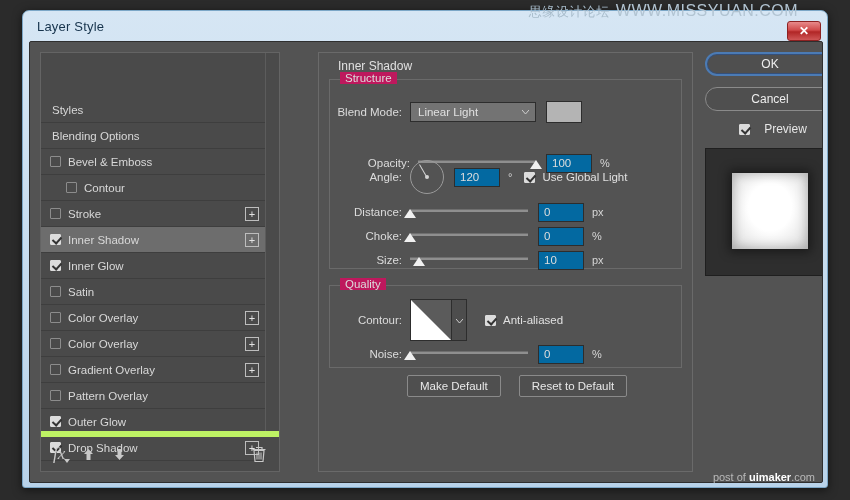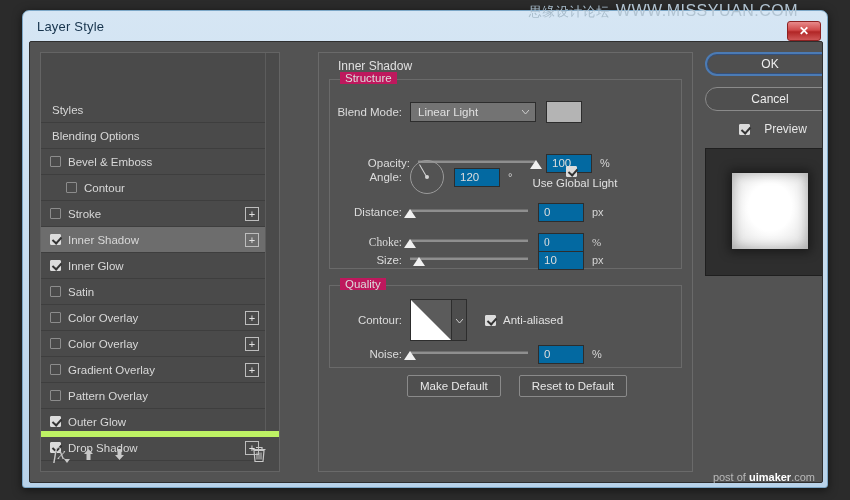--- a/index.html
+++ b/index.html
@@ -514,37 +514,37 @@
         </div>
 
         <div class="row" style="left:6px; top:78px; height:38px;">
           <span class="rlabel">Angle:</span>
           <div class="dial">
             <div class="hand"></div>
             <div class="hub"></div>
           </div>
           <div class="numbox">120</div>
           <span class="unit">°</span>
-          <label class="inline-check" style="margin-left:20px;flex-direction:column;">
+          <label class="inline-check" style="margin-left:12px;">
             <span class="cbox on"></span>
             <span>Use Global Light</span>
           </label>
         </div>
 
         <div class="row" style="left:6px; top:122px;">
           <span class="rlabel">Distance:</span>
           <div class="slider">
             <div class="track"></div>
             <div class="knob" id="knob-distance" style="left: 0%;"></div>
           </div>
           <div class="numbox">0</div>
           <span class="unit">px</span>
         </div>
 
-        <div class="row" style="left:6px; top:152px;font-family:Liberation Serif, serif;">
+        <div class="row" style="left:6px; top:146px;">
           <span class="rlabel">Choke:</span>
           <div class="slider">
             <div class="track"></div>
             <div class="knob" id="knob-choke" style="left: 0%;"></div>
           </div>
           <div class="numbox">0</div>
           <span class="unit">%</span>
         </div>
 
         <div class="row" style="left:6px; top:170px;">

